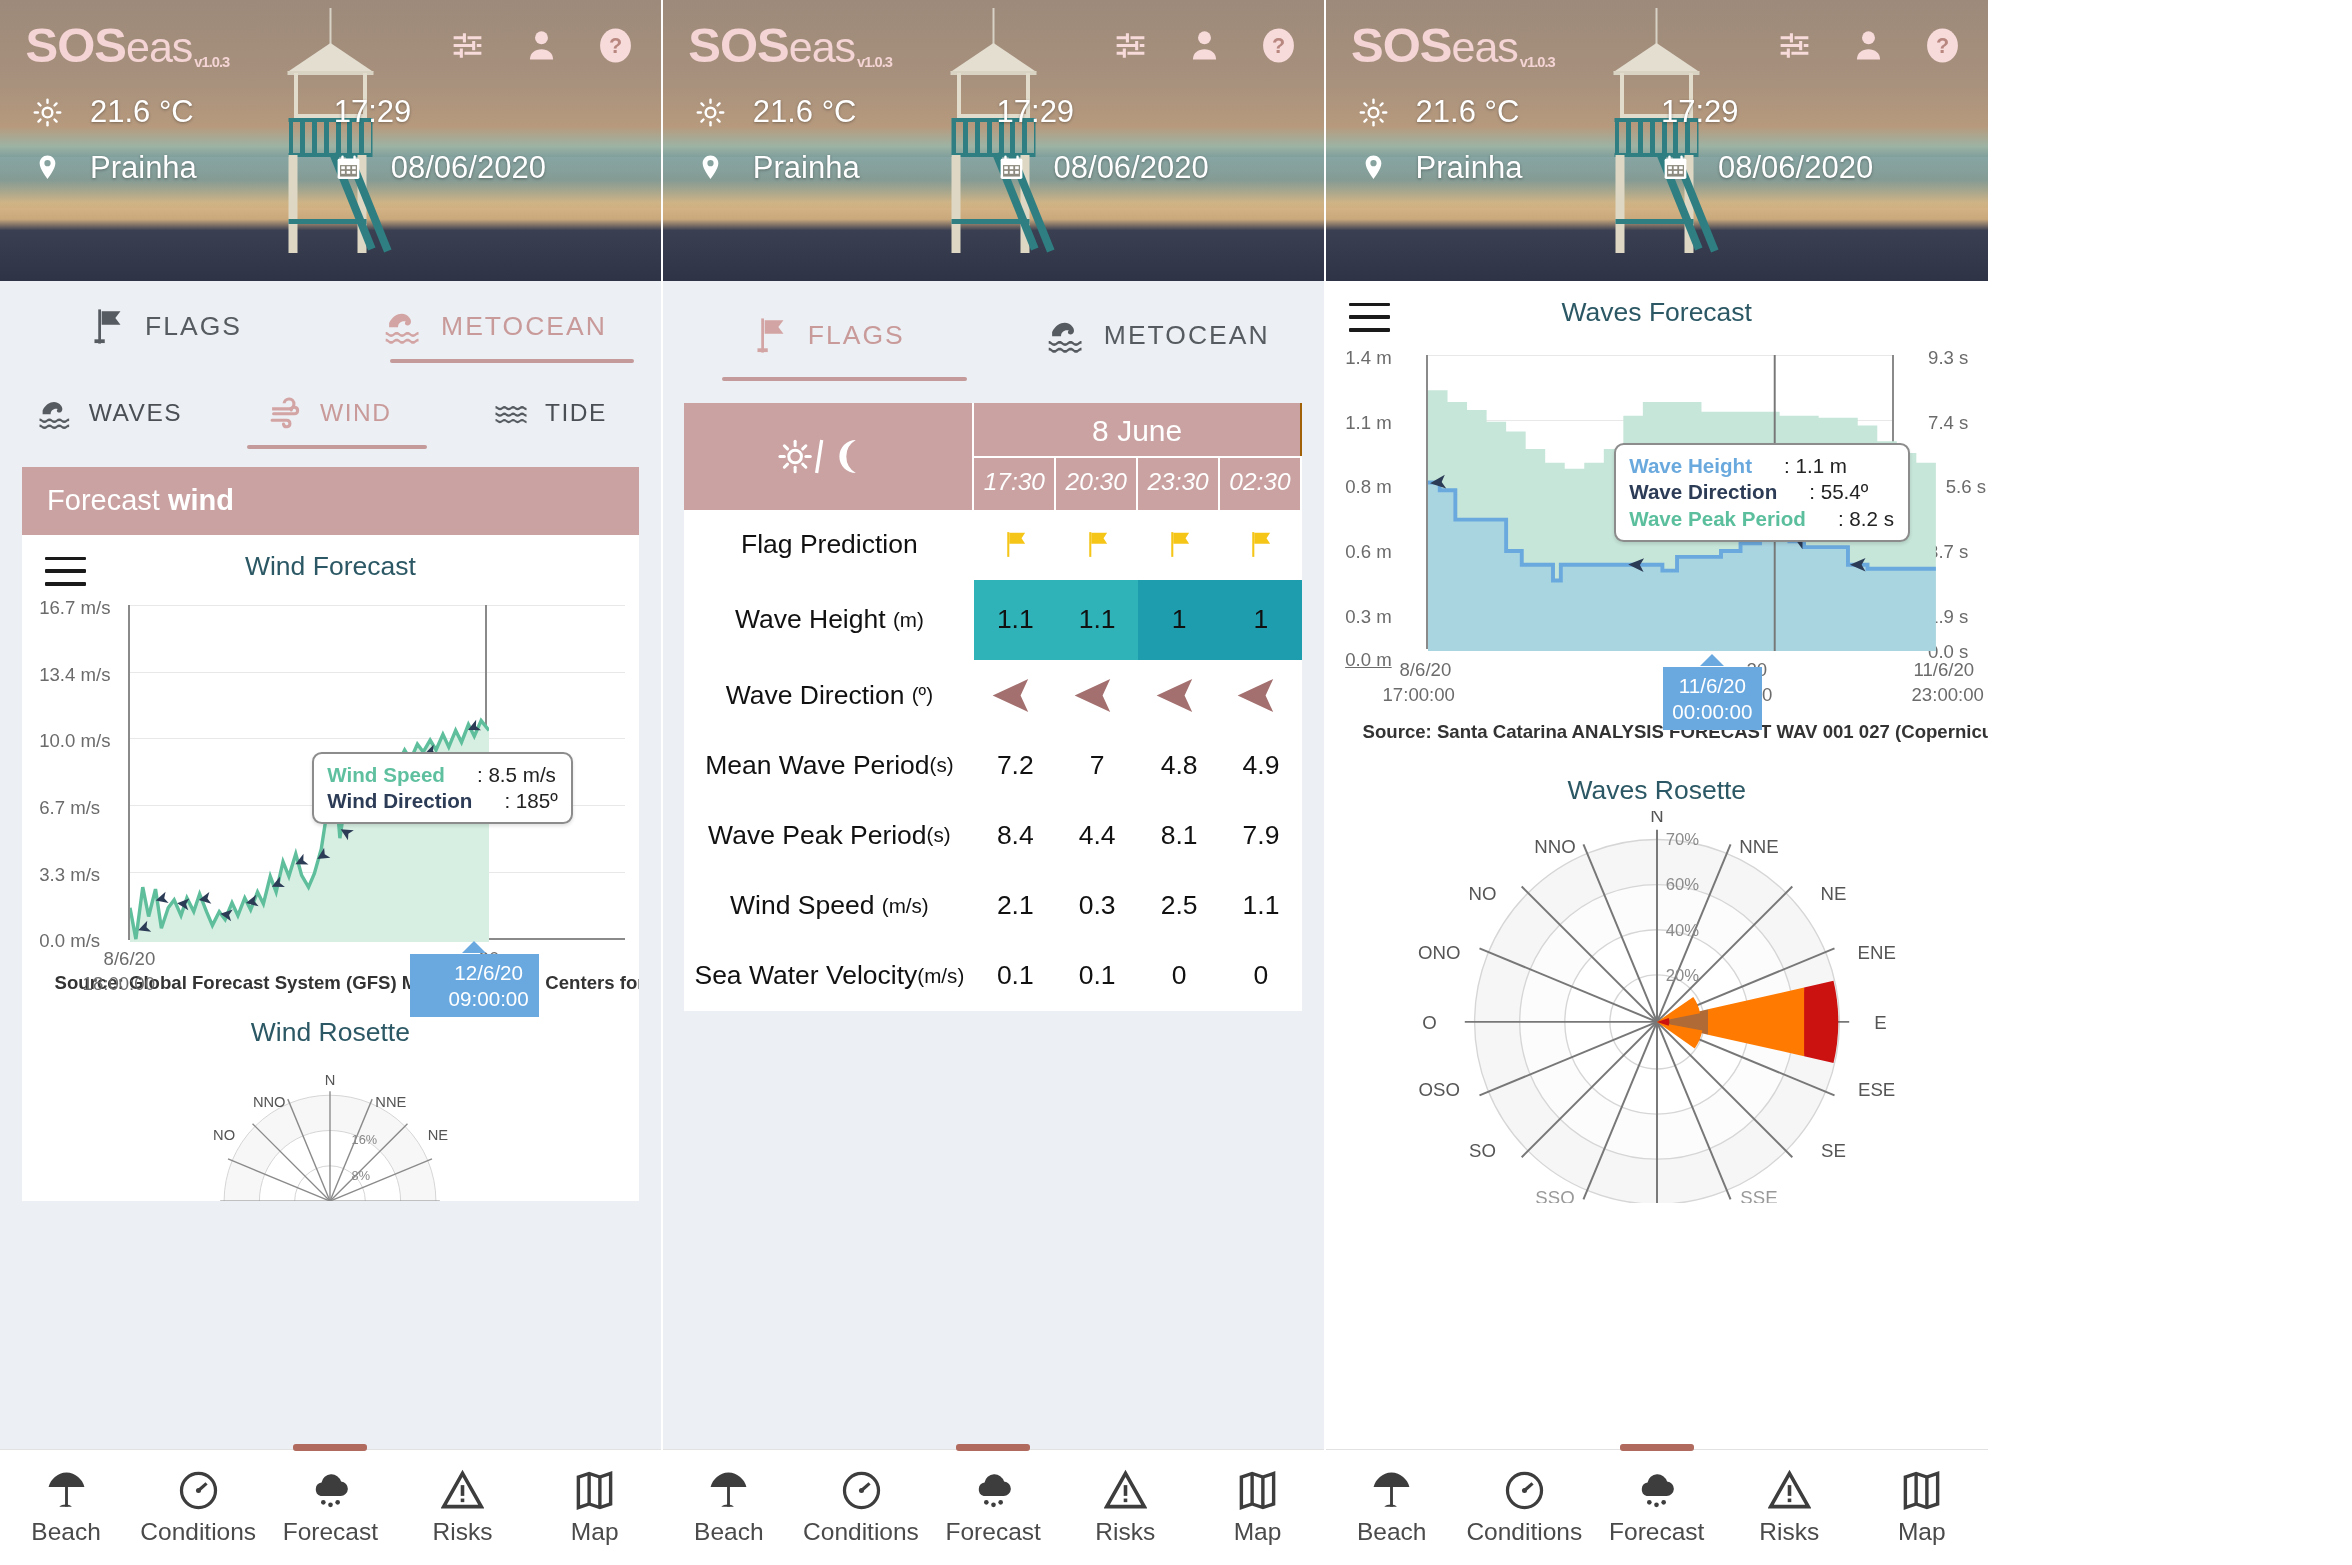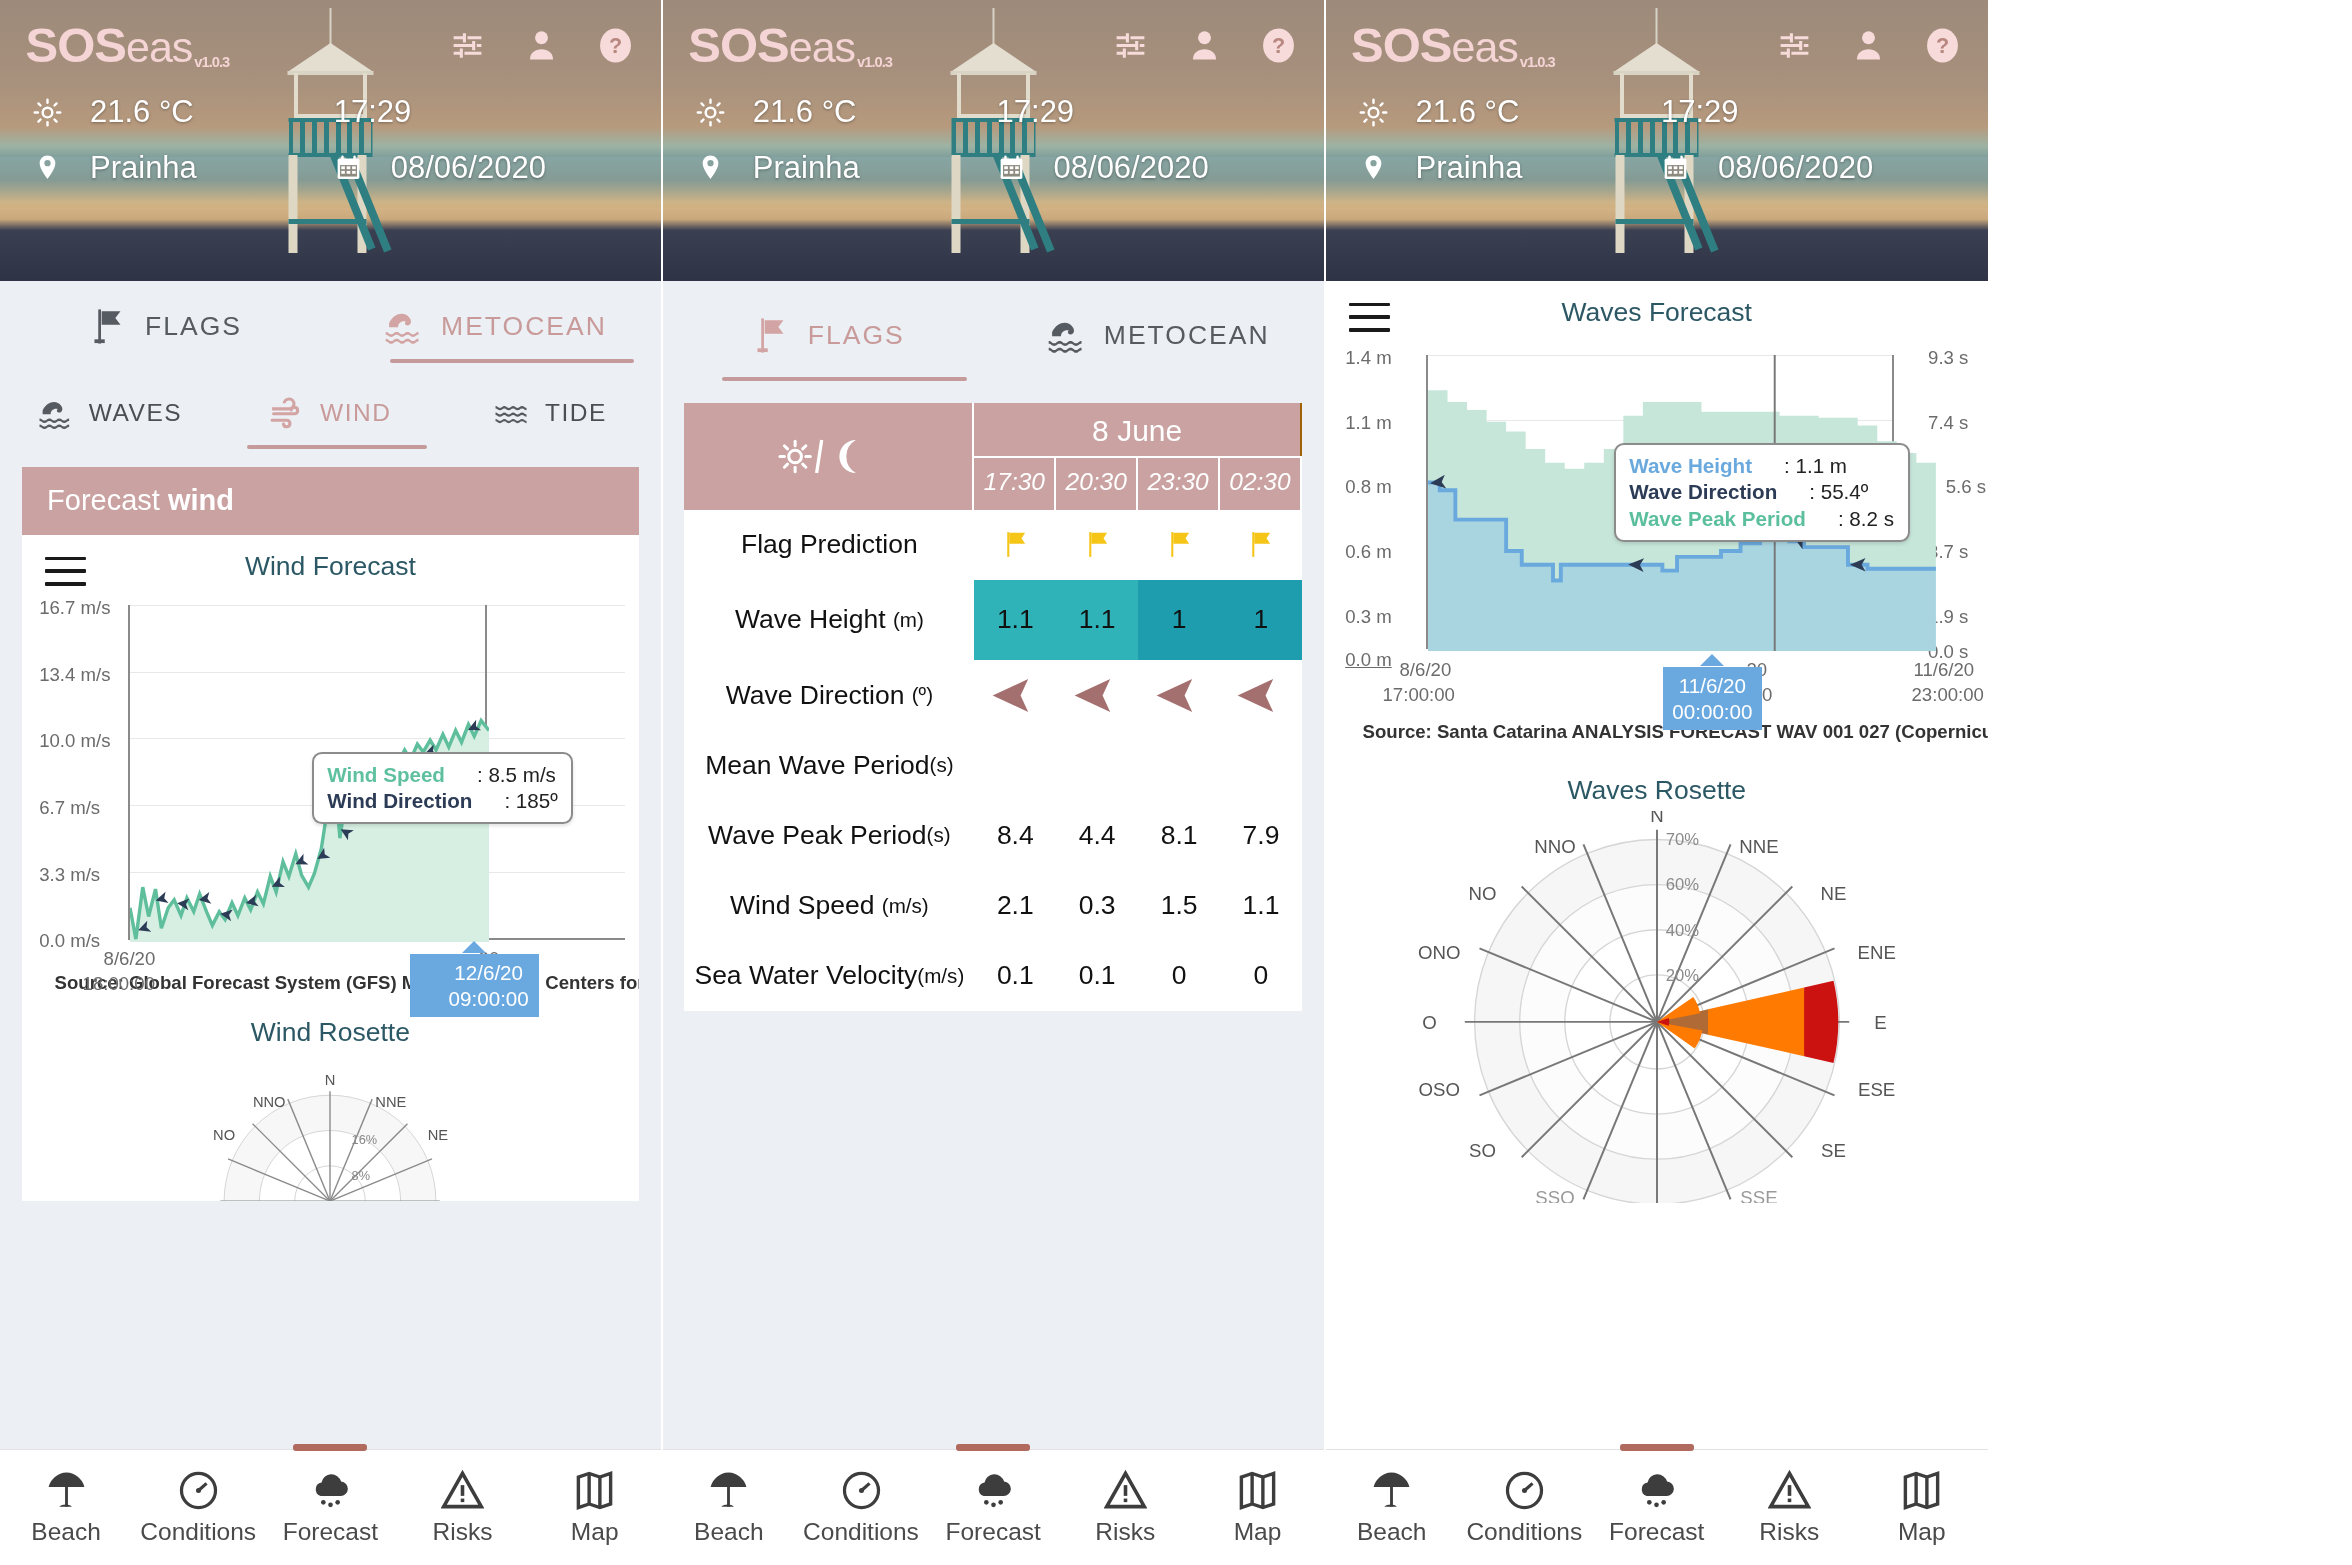--- a/index.html
+++ b/index.html
@@ -606,20 +606,26 @@
             </div>
         </div>
       </div>
 
       <div class="frow">
         <div class="rl">
             <span>Mean Wave Period</span>
             <br>
             <small>(s)</small>
           </div>
+        <div class="vals">
+          <div class="cellc">7.2</div>
+          <div class="cellc">7</div>
+          <div class="cellc">4.8</div>
+          <div class="cellc">4.9</div>
+        </div>
       </div>
 
       <div class="frow">
         <div class="rl">
             <span>Wave Peak Period</span>
             <br>
             <small>(s)</small>
           </div>
         <div class="vals">
           <div class="cellc">8.4</div>
@@ -627,21 +633,21 @@
           <div class="cellc">8.1</div>
           <div class="cellc">7.9</div>
         </div>
       </div>
 
       <div class="frow">
         <div class="rl"><span>Wind Speed</span>&nbsp;<small>(m/s)</small></div>
         <div class="vals">
           <div class="cellc">2.1</div>
           <div class="cellc">0.3</div>
-          <div class="cellc">1.5</div>
+          <div class="cellc">2.5</div>
           <div class="cellc">1.1</div>
         </div>
       </div>
 
       <div class="frow">
         <div class="rl">
             <span>Sea Water Velocity</span>
             <br>
             <small>(m/s)</small>
           </div>

